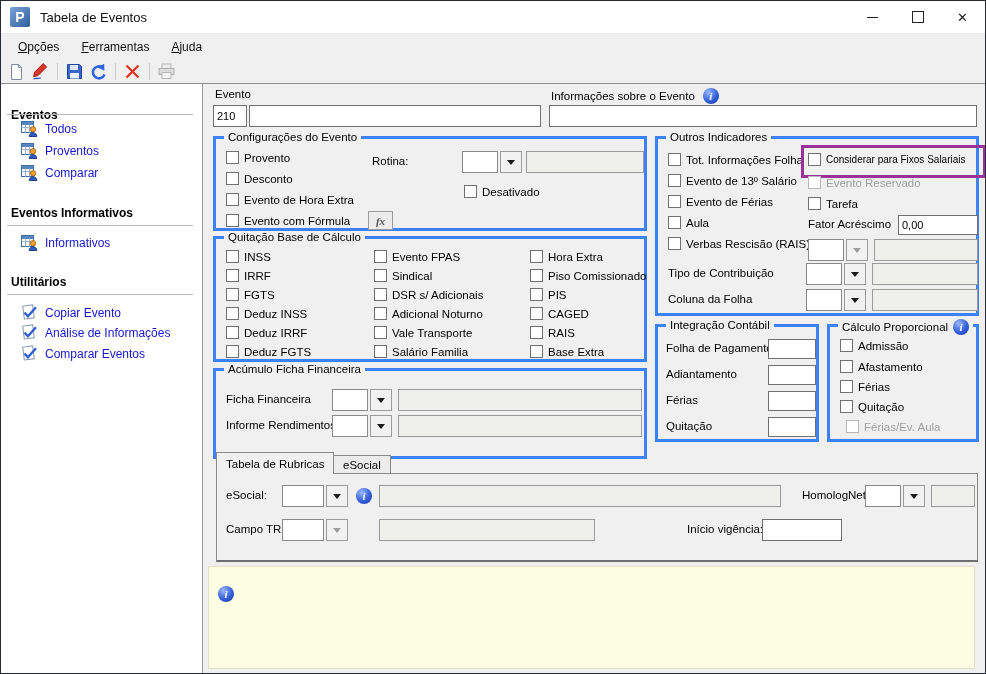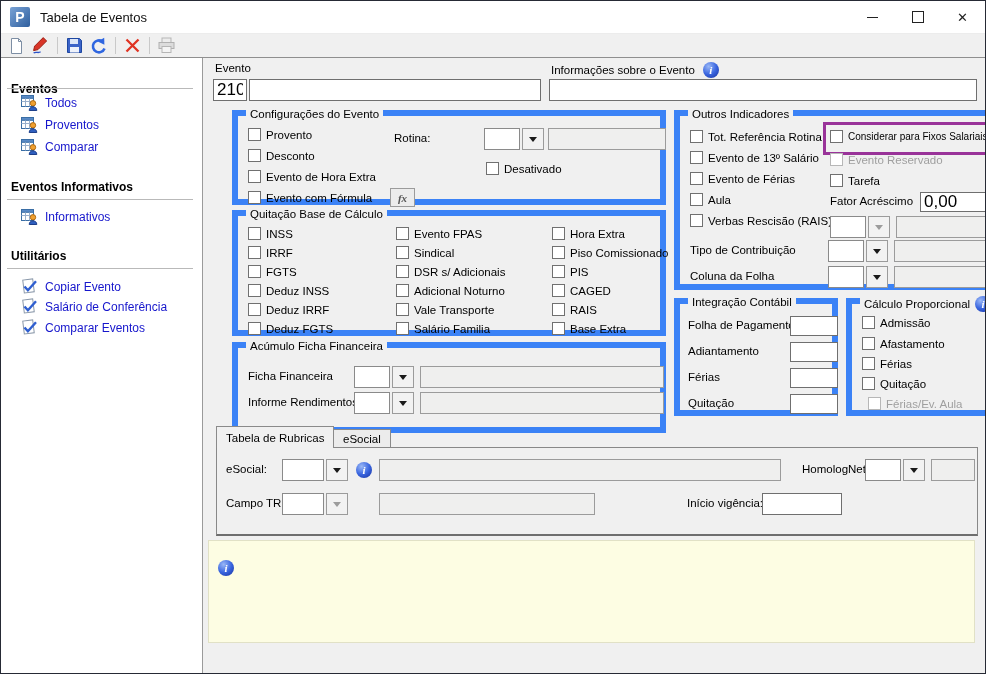--- a/index.html
+++ b/index.html
@@ -22,27 +22,27 @@
   
   .bodyrow{flex:1;display:flex;border-top:1px solid #8f8f8f;min-height:0;}
   .sidebar{width:201px;background:#ffffff;border-right:1px solid #9a9a9a;position:relative;flex:none;}
   .side-heading{position:absolute;font-size:12px;font-weight:bold;color:#000;left:10px;white-space:nowrap;}
   .side-rule{position:absolute;left:6px;width:186px;height:1px;background:#b9b9b9;}
   .side-item{position:absolute;display:flex;align-items:center;gap:7px;left:20px;cursor:default;}
   .side-link{font-size:12px;color:#1616cc;white-space:nowrap;}
   .main{flex:1;background:#f0f0f0;position:relative;min-width:0;}
   
   .lbl{position:absolute;font-size:11.5px;color:#000;white-space:nowrap;}
-  .inp{position:absolute;background:#fff;border:1px solid #6f6f6f;box-sizing:border-box;font-family:"Liberation Sans",sans-serif;font-size:17px;padding:0 3px;}
+  .inp{position:absolute;background:#fff;border:1px solid #6f6f6f;box-sizing:border-box;font-family:"Liberation Sans",sans-serif;font-size:11px;padding:0 3px;}
   .ro{position:absolute;background:#efefee;border:1px solid #9b9b9b;box-sizing:border-box;}
   .combo{position:absolute;background:#fff;border:1px solid #8a8a8a;box-sizing:border-box;}
   .dd{position:absolute;width:22px;height:22px;background:#f2f2f2;border:1px solid #9b9b9b;box-sizing:border-box;display:flex;align-items:center;justify-content:center;}
   .tri{width:0;height:0;border-left:4px solid transparent;border-right:4px solid transparent;border-top:5px solid #1a1a1a;}
   .dd.disabled .tri{border-top-color:#9c9c9c;}
-  .grp{position:absolute;border:6px solid #3b82f6;box-sizing:border-box;margin-left:19px;}
+  .grp{position:absolute;border:3px solid #3b82f6;box-sizing:border-box;}
   .grp-title{position:absolute;top:-8px;left:8px;background:#f0f0f0;padding:0 4px;font-size:11.5px;white-space:nowrap;display:flex;align-items:center;gap:5px;}
   .cb{position:absolute;display:flex;align-items:center;gap:5px;font-size:11.5px;white-space:nowrap;color:#000;}
   .cb .bx{width:13px;height:13px;background:#fff;border:1px solid #707070;box-sizing:border-box;flex:none;}
   .cb.disabled{color:#9f9f9f;}
   .cb.disabled .bx{border-color:#b7b7b7;}
   .cb.small{font-size:10px;}
   .info-orb{width:16px;height:16px;border-radius:50%;background:radial-gradient(circle at 35% 28%,#9ab8f6 0%,#3a66e0 50%,#142e9c 100%);color:#fff;font:italic bold 11px "Liberation Serif",serif;display:inline-flex;align-items:center;justify-content:center;flex:none;}
   .fx-btn{position:absolute;width:25px;height:19px;background:#ececec;border:1px solid #9b9b9b;box-sizing:border-box;font:italic bold 11px "Liberation Serif",serif;color:#555;display:flex;align-items:center;justify-content:center;}
   .hl-rect{position:absolute;border:3px solid #993399;}
   .tab{position:absolute;background:#f0f0f0;border:1px solid #8a8a8a;border-bottom:none;font-size:11.5px;padding:0 9px;display:flex;align-items:center;box-sizing:border-box;}
@@ -64,20 +64,25 @@
         <span class="min-glyph"></span>
       </div>
     <div class="win-btn">
         <span class="max-glyph"></span>
       </div>
     <div class="win-btn">
         <span>✕</span>
       </div>
   </div>
 
+  <div class="menubar">
+    <div class="menu-item"><u>O</u><span>pções</span></div>
+    <div class="menu-item"><u>F</u><span>erramentas</span></div>
+    <div class="menu-item"><u>A</u><span>juda</span></div>
+  </div>
 
   <div class="toolbar">
     <div class="tb-icon">
       <svg width="17" height="18" viewBox="0 0 17 18">
           <path d="M3.5 1.5h7l3 3v12h-10z" fill="#ffffff" stroke="#7d8ea4"></path>
           <path d="M10.5 1.5v3h3" fill="none" stroke="#7d8ea4"></path>
         </svg>
     </div>
     <div class="tb-icon">
       <svg width="19" height="19" viewBox="0 0 19 19">
@@ -172,21 +177,21 @@
             <rect x="2.5" y="1.5" width="10" height="13" fill="#fff" stroke="#8a98aa" transform="rotate(-7 7 8)"></rect>
             <path d="M3.5 8.5l3.4 3.8L15 3.2" fill="none" stroke="#2f5fd0" stroke-width="2.4"></path>
           </svg>
         <span class="side-link">Copiar Evento</span>
       </div>
       <div class="side-item" style="top:240px">
         <svg width="17" height="17" viewBox="0 0 17 17">
             <rect x="2.5" y="1.5" width="10" height="13" fill="#fff" stroke="#8a98aa" transform="rotate(-7 7 8)"></rect>
             <path d="M3.5 8.5l3.4 3.8L15 3.2" fill="none" stroke="#2f5fd0" stroke-width="2.4"></path>
           </svg>
-        <span class="side-link">Salário de Conferência</span>
+        <span class="side-link">Análise de Informações</span>
       </div>
       <div class="side-item" style="top:261px">
         <svg width="17" height="17" viewBox="0 0 17 17">
             <rect x="2.5" y="1.5" width="10" height="13" fill="#fff" stroke="#8a98aa" transform="rotate(-7 7 8)"></rect>
             <path d="M3.5 8.5l3.4 3.8L15 3.2" fill="none" stroke="#2f5fd0" stroke-width="2.4"></path>
           </svg>
         <span class="side-link">Comparar Eventos</span>
       </div>
     </div>
 
@@ -321,21 +326,21 @@
         <div class="dd" style="left:154px;top:44px">
             <span class="tri"></span>
           </div>
         <div class="ro" style="left:182px;top:44px;width:244px;height:22px"></div>
       </div>
 
       <div class="grp" style="left:452px;top:52px;width:324px;height:180px">
         <div class="grp-title">Outros Indicadores</div>
         <div class="cb" style="left:10px;top:14px">
             <span class="bx"></span>
-            <span>Tot. Referência Rotina</span>
+            <span>Tot. Informações Folha</span>
           </div>
         <div class="cb" style="left:10px;top:35px">
             <span class="bx"></span>
             <span>Evento de 13º Salário</span>
           </div>
         <div class="cb" style="left:10px;top:56px">
             <span class="bx"></span>
             <span>Evento de Férias</span>
           </div>
         <div class="cb" style="left:10px;top:77px">

